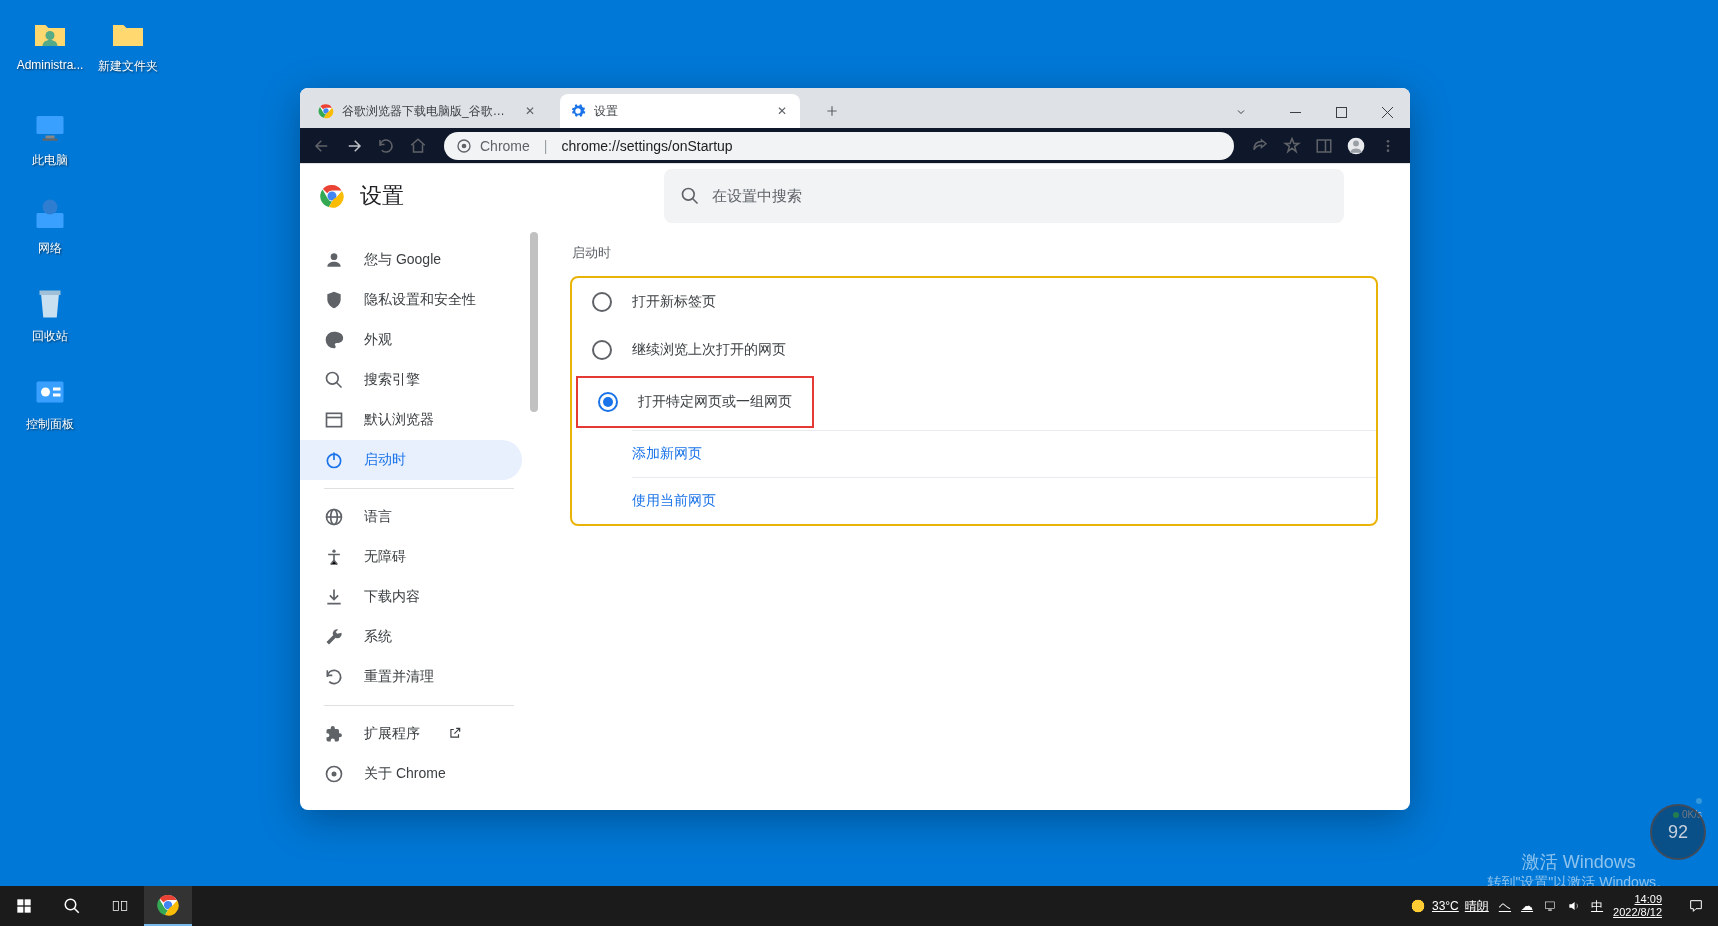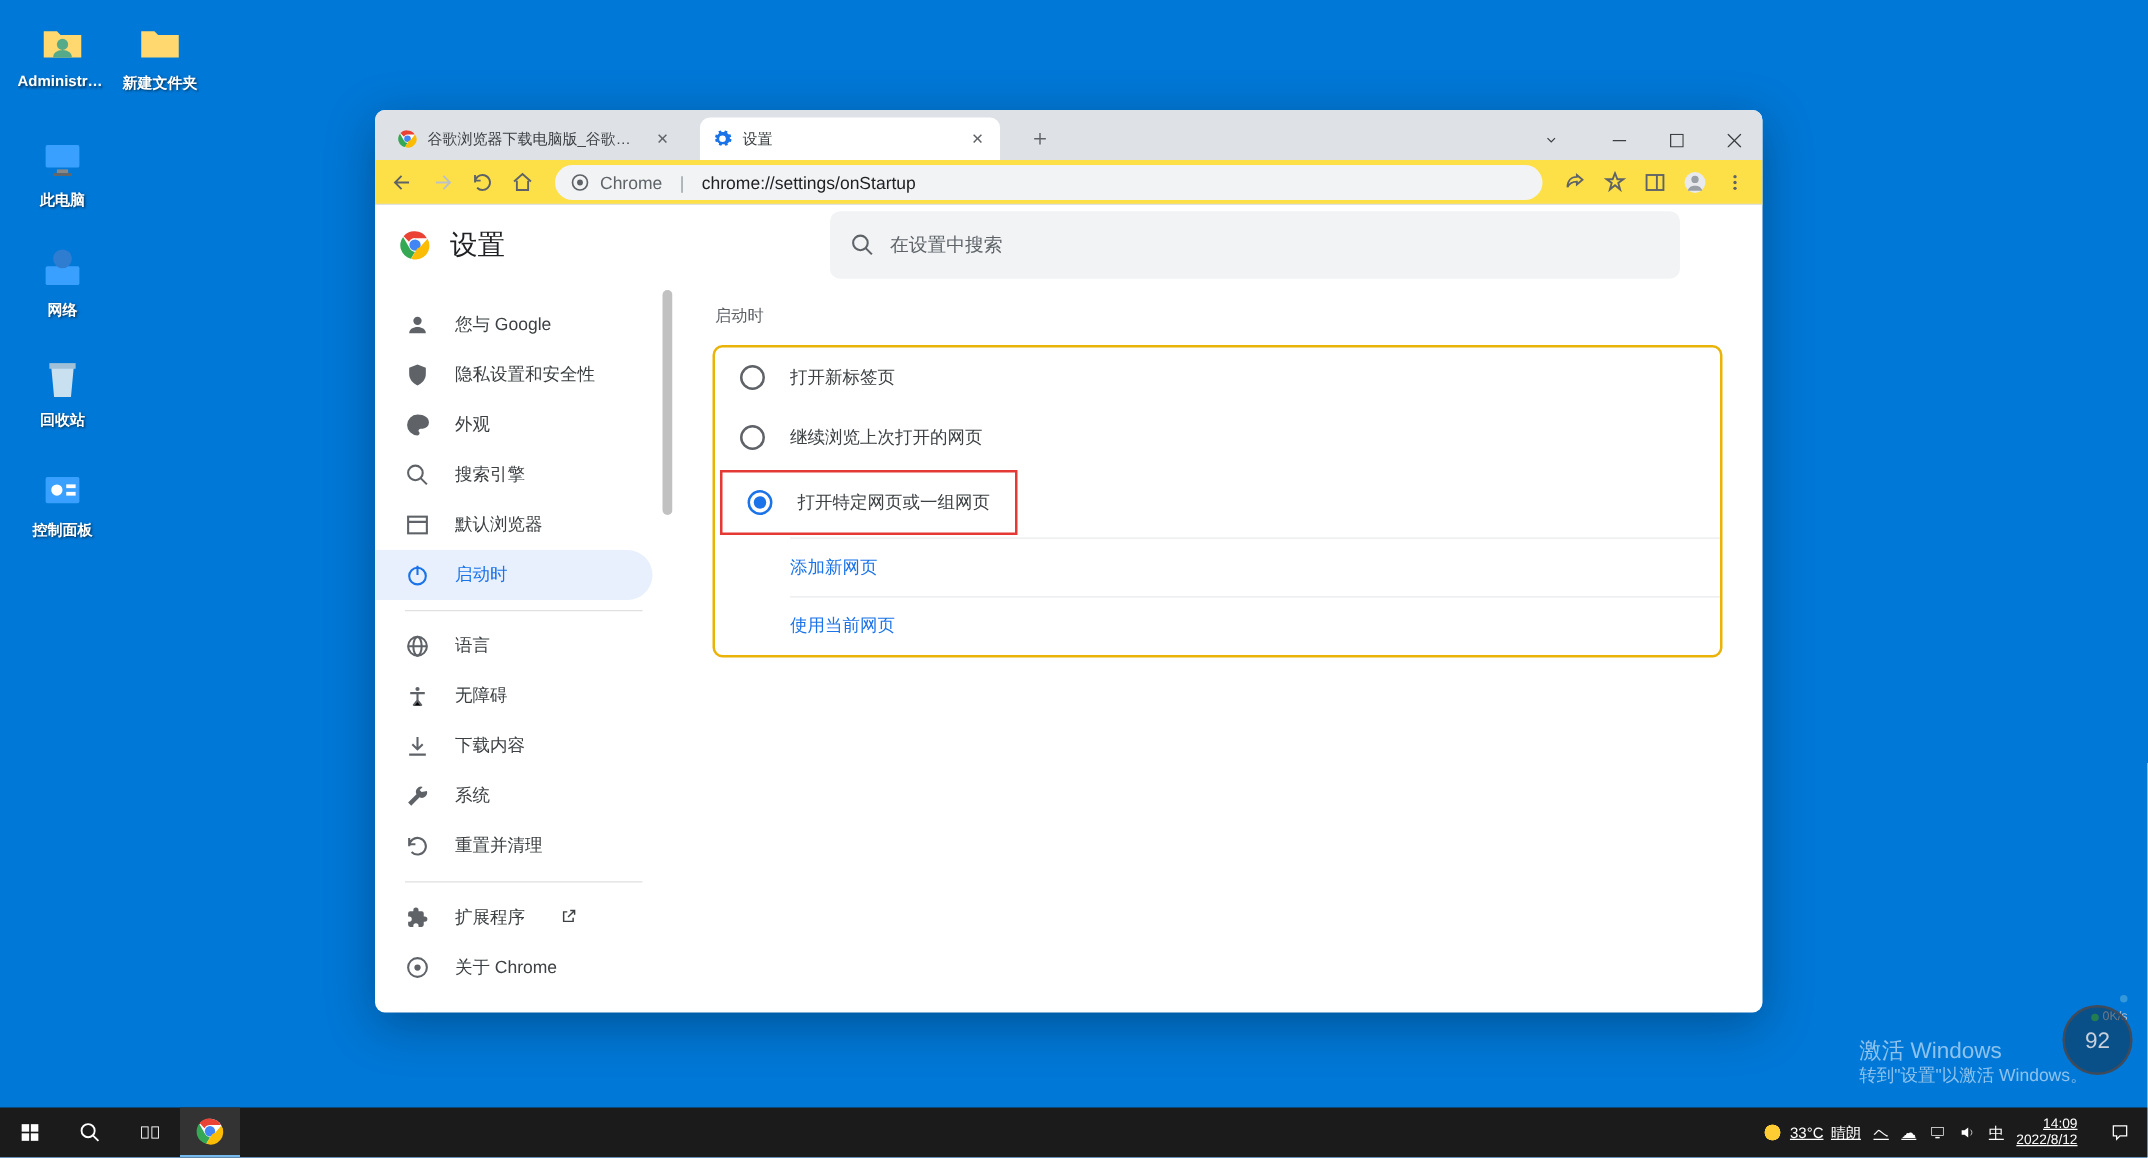--- a/index.html
+++ b/index.html
@@ -1,38 +1,38 @@
 <!DOCTYPE html>
 <html><head>
 <meta charset="utf-8">
 <style>
 * { margin: 0; padding: 0; box-sizing: border-box; font-family: "Segoe UI", "Microsoft YaHei", Arial, sans-serif; }
 body { width: 1718px; height: 926px; background: #0078d7; overflow: hidden; position: relative; }
 
 
-.desktop-icon { position: absolute; width: 72px; text-align: center; color: #fff; font-size: 12px; font-weight: bold; }
+.desktop-icon { position: absolute; width: 72px; text-align: center; color: #fff; font-size: 12px; }
 .desktop-icon .ico { width: 40px; height: 40px; margin: 0 auto 4px; display: flex; align-items: center; justify-content: center; }
 .desktop-icon .ico svg { width: 36px; height: 36px; }
 .desktop-icon .txt { text-shadow: 1px 1px 2px rgba(0,0,0,.6); white-space: nowrap; overflow: hidden; text-overflow: ellipsis; }
 
 
 .window { position: absolute; left: 300px; top: 88px; width: 1110px; height: 722px; background: #fff; border-radius: 8px; box-shadow: 0 10px 40px rgba(0,0,0,.3); display: flex; flex-direction: column; overflow: hidden; }
 .titlebar { height: 40px; background: #dee1e6; display: flex; align-items: flex-end; }
 .tabs { display: flex; align-items: flex-end; padding-left: 8px; gap: 12px; }
 .tab { height: 34px; background: #dee1e6; border-radius: 8px 8px 0 0; display: flex; align-items: center; padding: 0 10px; font-size: 12px; color: #3c4043; width: 240px; gap: 8px; position: relative; }
 .tab.active { background: #fff; }
 .tab .favicon { width: 16px; height: 16px; flex-shrink: 0; }
 .tab .title { flex: 1; overflow: hidden; white-space: nowrap; text-overflow: ellipsis; }
 .tab .close { width: 16px; height: 16px; display: flex; align-items: center; justify-content: center; color: #5f6368; cursor: pointer; }
 .newtab { width: 28px; height: 28px; display: flex; align-items: center; justify-content: center; color: #5f6368; margin-left: 6px; margin-bottom: 3px; cursor: pointer; }
 .win-controls { margin-left: auto; display: flex; }
 .win-btn { width: 46px; height: 32px; display: flex; align-items: center; justify-content: center; color: #3c4043; cursor: pointer; }
 .win-btn.chev { margin-right: 8px; }
 
-.toolbar { height: 36px; background: #fde047; border-bottom: 1px solid #e0e0e0; display: flex; align-items: center; padding: 0 8px; gap: 4px; }
+.toolbar { height: 36px; background: #0f172a; border-bottom: 1px solid #e0e0e0; display: flex; align-items: center; padding: 0 8px; gap: 4px; }
 .tool-btn { width: 28px; height: 28px; display: flex; align-items: center; justify-content: center; color: #5f6368; border-radius: 50%; cursor: pointer; }
 .tool-btn.disabled { color: #bdc1c6; }
 .omnibox { flex: 1; height: 28px; background: #f1f3f4; border-radius: 14px; display: flex; align-items: center; padding: 0 12px; font-size: 14px; color: #5f6368; gap: 8px; margin: 0 8px; }
 .omnibox .url-prefix { color: #5f6368; }
 .omnibox .url-sep { color: #9aa0a6; padding: 0 6px; }
 .omnibox .url-path { color: #202124; }
 .right-tools { display: flex; align-items: center; gap: 4px; }
 
 .content { flex: 1; display: flex; overflow: hidden; }
 .settings-header { position: absolute; top: 76px; left: 0; right: 0; height: 64px; display: flex; align-items: center; padding: 0 20px; }
@@ -56,21 +56,21 @@
 .section-title { font-size: 13px; color: #5f6368; margin-bottom: 14px; margin-left: 2px; }
 .card { background: #fff; border: 2px solid #eab308; border-radius: 8px; overflow: hidden; }
 .option-row { display: flex; align-items: center; padding: 14px 20px; gap: 20px; font-size: 14px; color: #3c4043; cursor: pointer; }
 .radio { width: 20px; height: 20px; border: 2px solid #5f6368; border-radius: 50%; position: relative; flex-shrink: 0; }
 .radio.checked { border-color: #1a73e8; }
 .radio.checked::after { content: ''; position: absolute; width: 10px; height: 10px; background: #1a73e8; border-radius: 50%; top: 50%; left: 50%; transform: translate(-50%,-50%); }
 .sub-divider { height: 1px; background: #e8eaed; margin-left: 60px; }
 .link-row { padding: 14px 20px 14px 60px; font-size: 14px; color: #1a73e8; cursor: pointer; }
 
 
-.watermark { position: absolute; right: 48px; bottom: 56px; text-align: left; color: rgba(255,255,255,.55); font-size: 14px; margin-top: 20px; }
+.watermark { position: absolute; right: 48px; bottom: 34px; text-align: center; color: rgba(255,255,255,.55); font-size: 14px; margin-top: 20px; }
 .watermark .wm1 { font-size: 18px; }
 
 
 .perf-overlay { position: absolute; right: 12px; bottom: 66px; width: 56px; height: 56px; border: 2px solid #3f4a5a; border-radius: 50%; color: #c8d0dc; display: flex; align-items: center; justify-content: center; font-size: 18px; font-weight: 500; background: rgba(20,30,40,.45); }
 .perf-badges { position: absolute; right: 16px; bottom: 104px; text-align: right; color: #b8c0cc; font-size: 10px; line-height: 14px; }
 .perf-badges span { display: inline-flex; align-items: center; gap: 3px; }
 .dot-green { width: 6px; height: 6px; background: #2ecc71; border-radius: 50%; display: inline-block; }
 .dot-blue { width: 6px; height: 6px; background: #3498db; border-radius: 50%; display: inline-block; }
 
 

